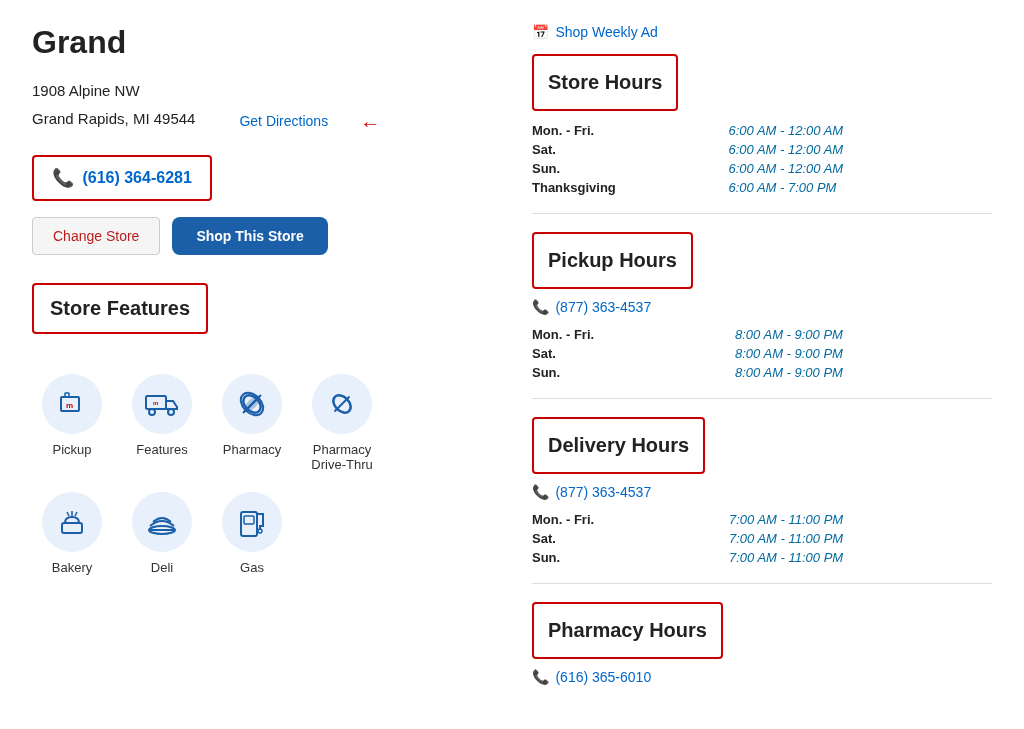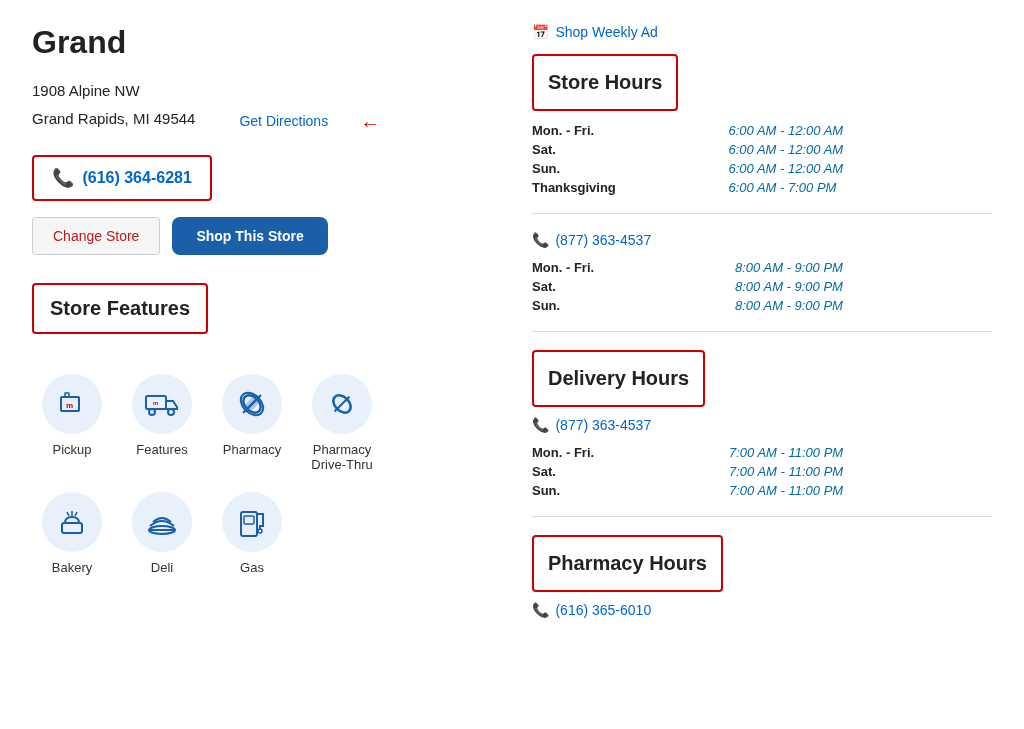--- a/index.html
+++ b/index.html
@@ -324,20 +324,23 @@
         </tr>
         <tr>
           <td>Thanksgiving</td>
           <td>6:00 AM - 7:00 PM</td>
         </tr>
       </tbody>
         </table>
     </div>
 
     <div class="hours-section">
+      <div class="hours-title-box">
+        <span class="hours-title">Pickup Hours</span>
+      </div>
       <div class="hours-phone">
         <span>📞</span>
         <span>(877) 363-4537</span>
       </div>
       <table class="hours-table">
         <tbody>
             <tr>
           <td>Mon. - Fri.</td>
           <td>8:00 AM - 9:00 PM</td>
         </tr>

